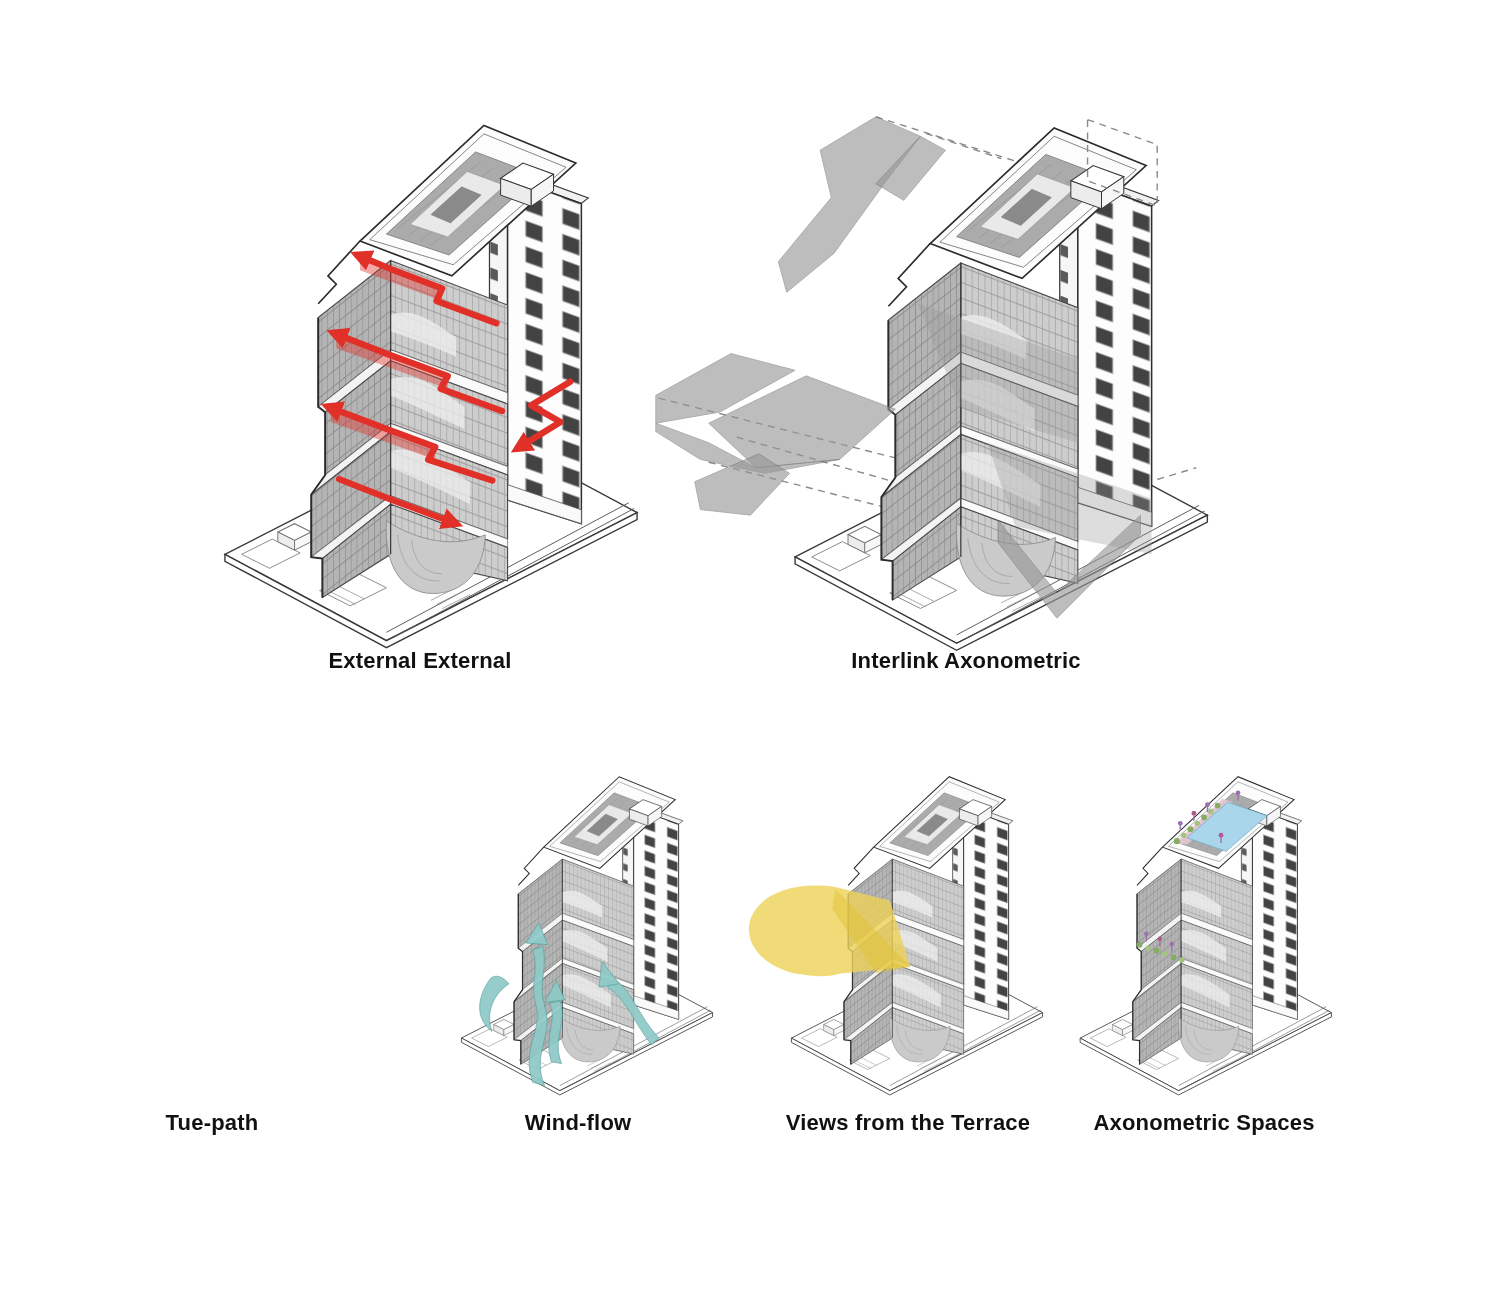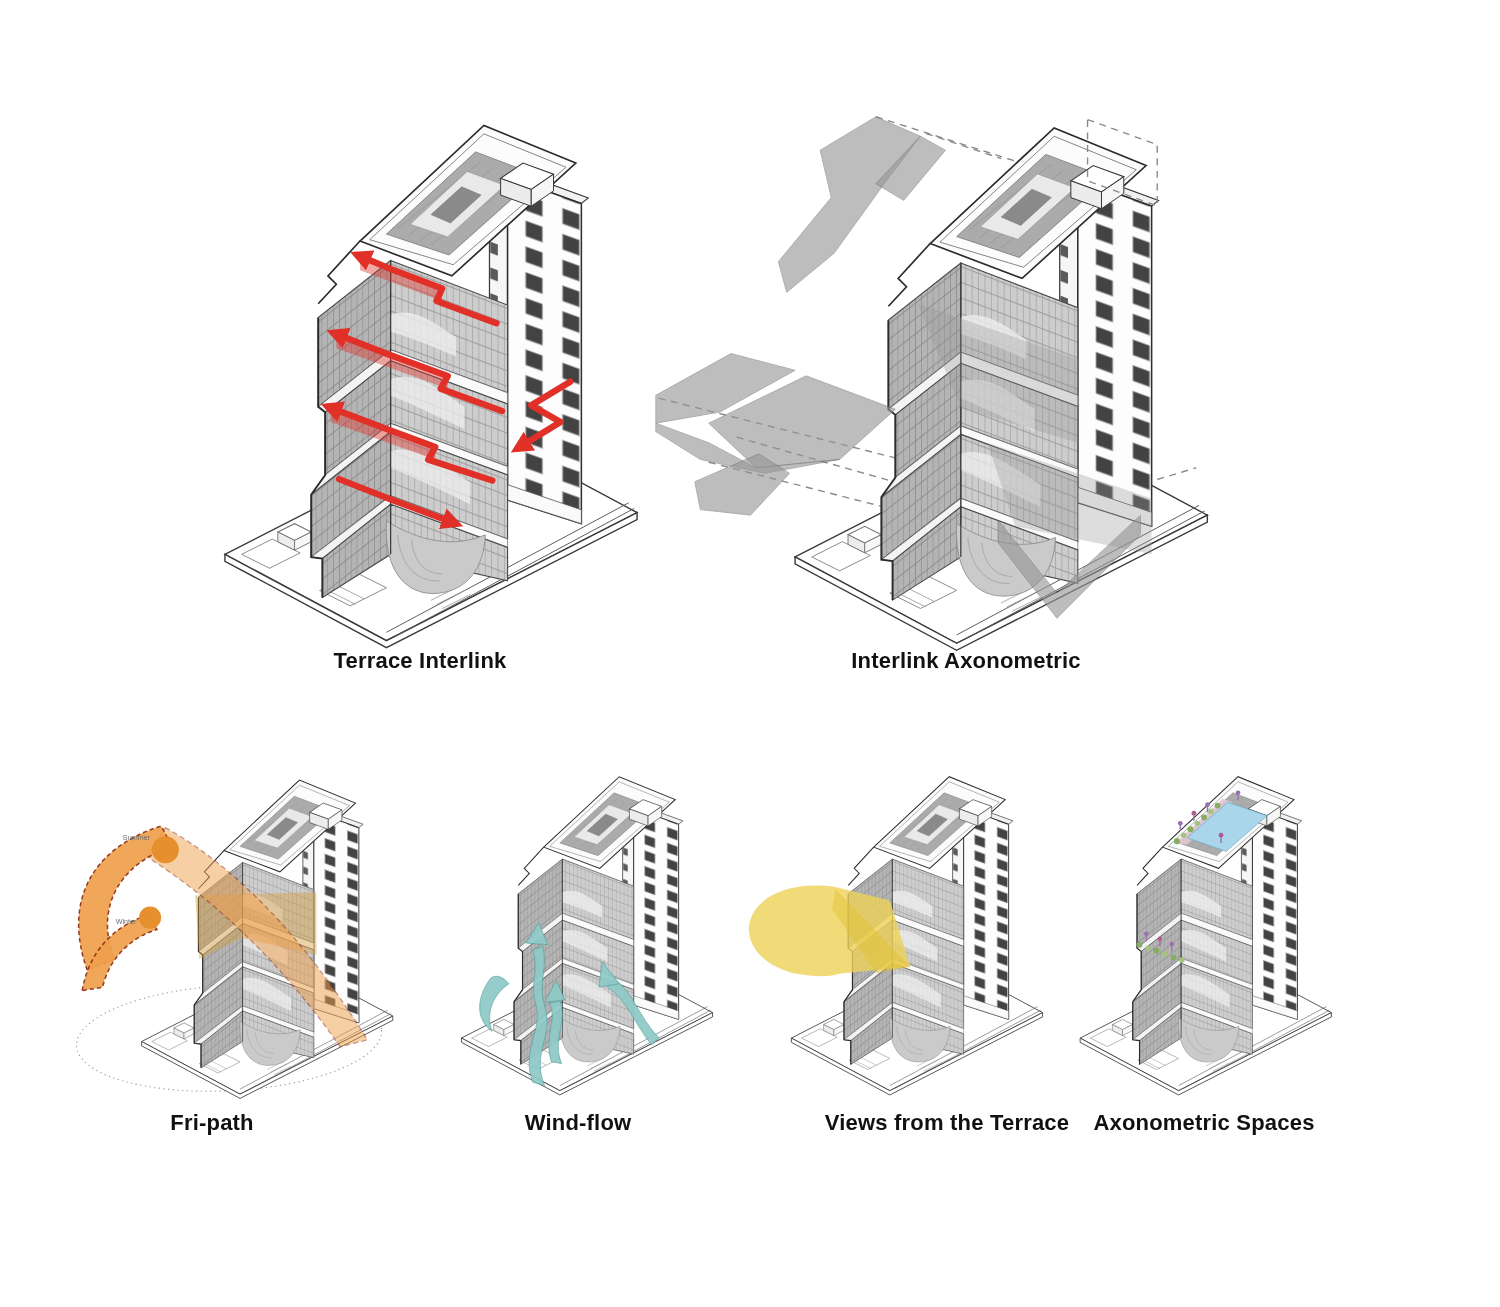--- a/index.html
+++ b/index.html
@@ -161,36 +161,20 @@
         <path class="gray-shape" d="M-98,226 L-98,232 L-66,252 L-20,262 L34,252 L-26,258 L-60,240 Z" opacity="0.5"></path>
         <path class="gray-shape" d="M-70,268 L-24,248 L-2,262 L-30,292 L-66,288 Z"></path>
         <path class="gray-shape" d="M148,296 L190,348 L250,292 L250,306 L190,366 L148,312 Z" opacity="0.75"></path>
         <path class="gray-shadow" d="M90,140 L205,180 L205,240 L121,215 Z"></path>
         <path class="gray-shadow" d="M140,240 L258,280 L258,320 L160,300 Z"></path>
         <path class="dash-leader" d="M212,8 L262,26 L262,70 L212,52 Z"></path>
       </g>
     </svg>
   </div>
 
-  <div class="diagram" style="left:72px;top:761px;width:331px;height:354px;">
-    <svg viewBox="-80 -8 390 416">
-      <ellipse class="orbit" cx="105" cy="318" rx="180" ry="62" transform="rotate(-3 105 318)"></ellipse>
-      <use href="#bldg"></use>
-      <g>
-        <path class="sun-tint" d="M65,150 L208,146 L208,220 L120,200 L70,225 Z"></path>
-        <path class="sun-beam" d="M30,70 C120,120 200,210 268,320 L236,328 C160,220 80,150 8,104 Z"></path>
-        <path class="sun-arc" d="M-62,238 C-90,160 -60,95 25,68 L38,92 C-30,115 -52,170 -30,225 Z"></path>
-        <path class="sun-arc" d="M-68,262 C-60,215 -30,185 12,172 L20,190 C-12,200 -36,224 -44,258 Z"></path>
-        <circle class="sun-circle" cx="30" cy="96" r="16"></circle>
-        <circle class="sun-circle" cx="12" cy="176" r="13"></circle>
-        <text class="sun-label" x="12" y="84" text-anchor="end">Summer</text>
-        <text class="sun-label" x="-4" y="184" text-anchor="end">Winter</text>
-      </g>
-    </svg>
-  </div>
 
   <div class="diagram" style="left:447px;top:758px;width:280px;height:348px;">
     <svg viewBox="-15 -8 330 410">
       <use href="#bldg"></use>
       <g>
         <path class="wind" d="M36,252 C20,274 18,300 38,314 C30,292 40,270 58,258 C52,250 42,246 36,252 Z"></path>
         <path class="wind" d="M100,378 C84,340 112,318 100,284 C92,258 104,240 98,214 L86,218 C94,242 82,258 90,284 C98,312 72,336 86,374 Z"></path>
         <path class="wind" d="M104,212 L93,186 L78,210 Z"></path>
         <path class="wind" d="M120,352 C108,322 128,304 118,278 L106,281 C116,302 98,320 108,350 Z"></path>
         <path class="wind" d="M124,277 L114,254 L100,280 Z"></path>
@@ -240,20 +224,20 @@
             <circle class="shrub2" cx="122" cy="230" r="3.2"></circle>
           <path class="tree" d="M80,208 V200 M96,214 V206 M110,220 V212"></path>
           <circle class="treeblob" cx="80" cy="199" r="2.6"></circle>
             <circle class="treeblob2" cx="96" cy="205" r="2.6"></circle>
           <circle class="treeblob" cx="110" cy="211" r="2.6"></circle>
         </g>
       </g>
     </svg>
   </div>
 
-  <div class="dlabel" style="left:420px;top:648px;">Terrace Interlink</div>
+  <div class="dlabel" style="left:420px;top:648px;">External External</div>
   <div class="dlabel" style="left:966px;top:648px;">Interlink Axonometric</div>
-  <div class="dlabel" style="left:212px;top:1110px;">Fri-path</div>
+  <div class="dlabel" style="left:212px;top:1110px;">Tue-path</div>
   <div class="dlabel" style="left:578px;top:1110px;text-align:right;">Wind-flow</div>
-  <div class="dlabel" style="left:908px;top:1110px;margin-left:39px;">Views from the Terrace</div>
+  <div class="dlabel" style="left:908px;top:1110px;">Views from the Terrace</div>
   <div class="dlabel" style="left:1204px;top:1110px;">Axonometric Spaces</div>
 
 </div>
 
 </body></html>

